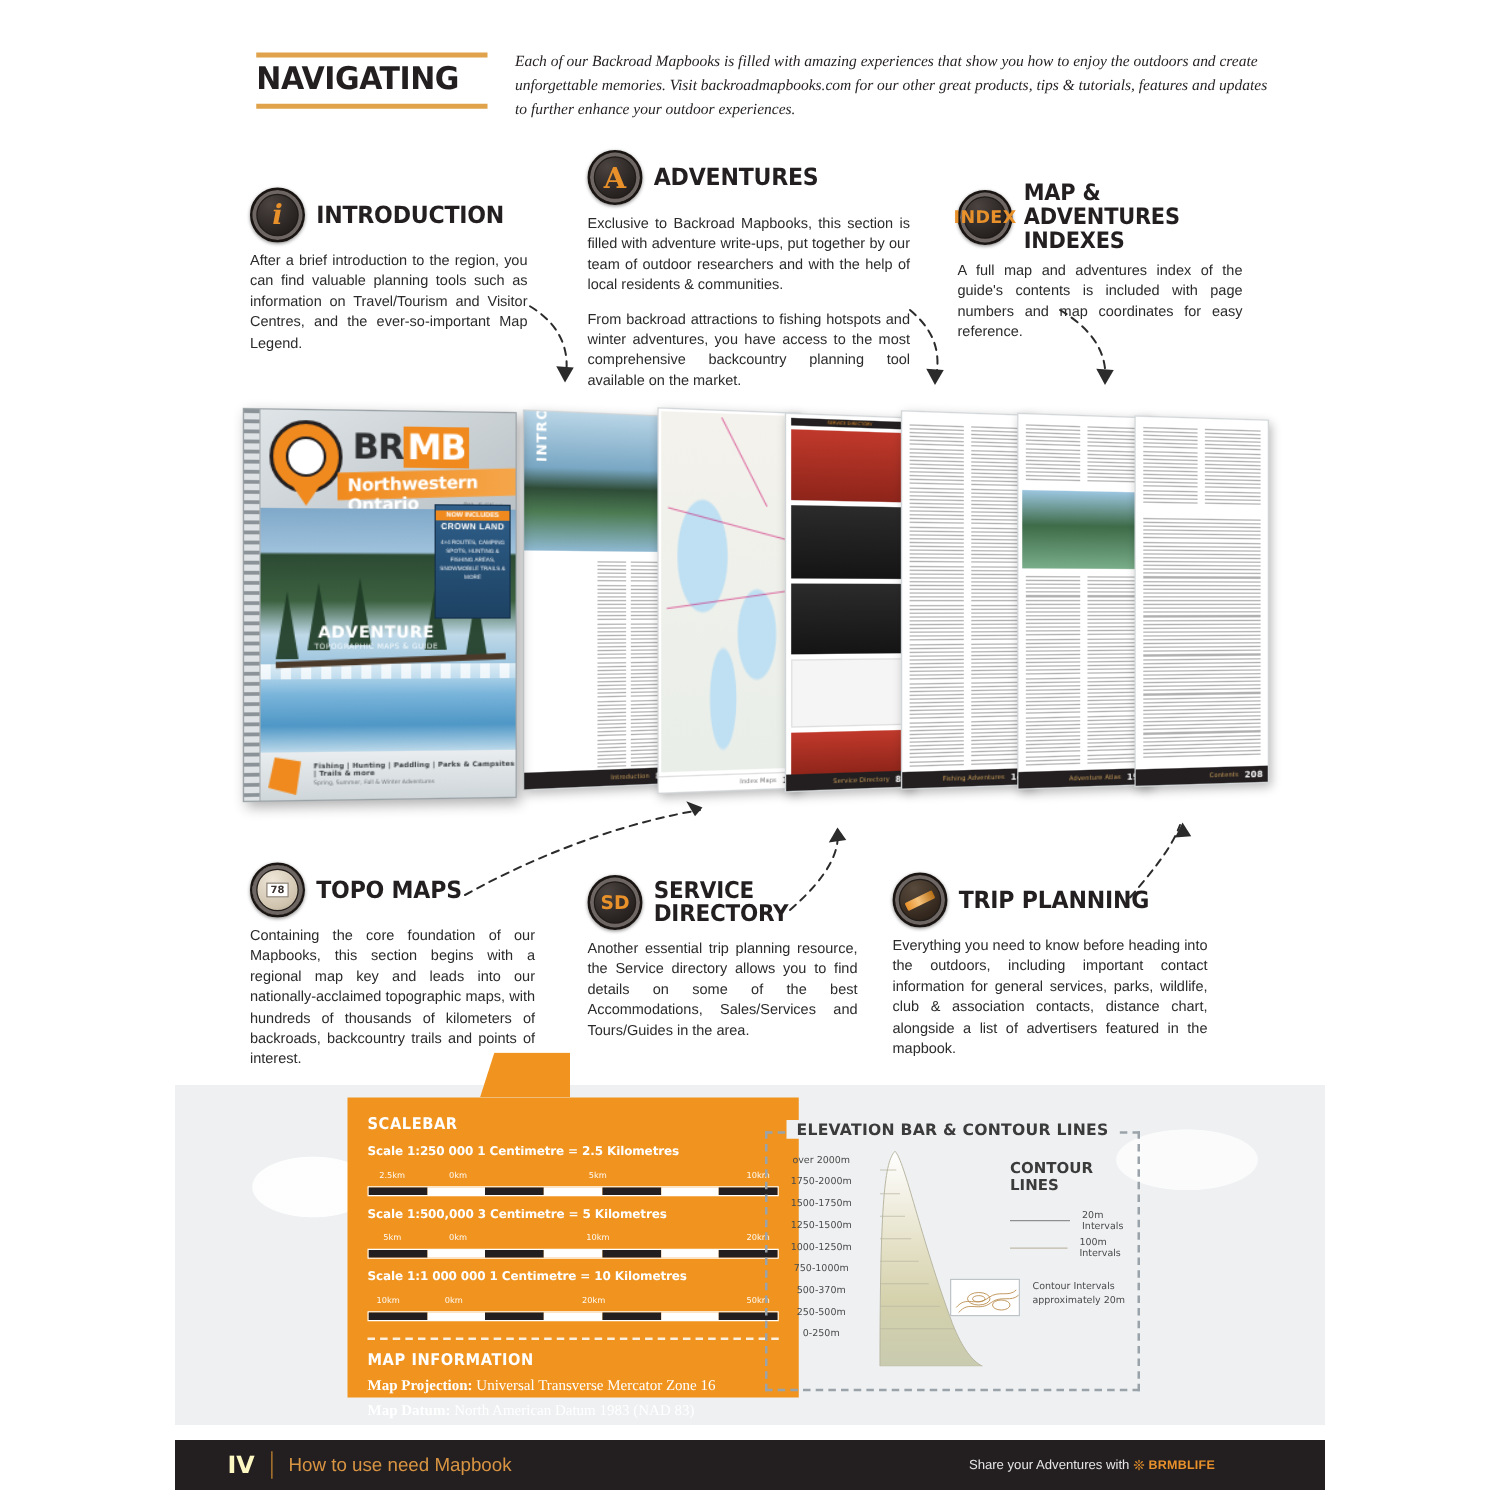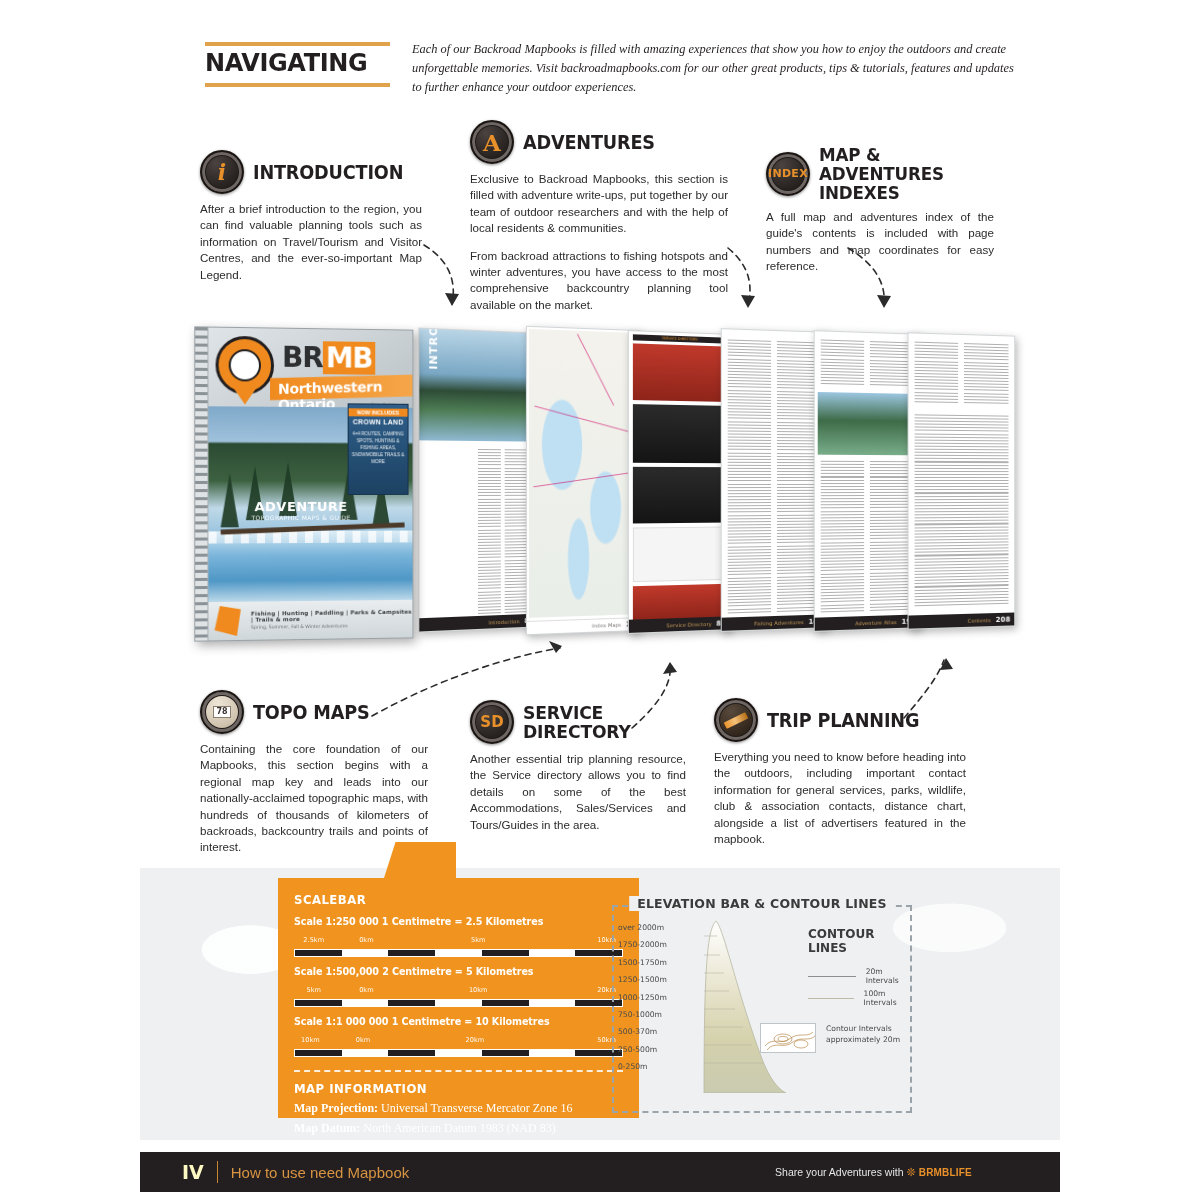--- a/index.html
+++ b/index.html
@@ -59,21 +59,21 @@
   .badge .glyph {
     color: #e8912a;
     font-family: "DejaVu Serif", serif;
     font-weight: bold;
     line-height: 1;
   }
   .badge.i .glyph { font-size: 22px; font-style: italic; }
   .badge.a .glyph { font-size: 23px; }
   .badge.index .glyph {
     font-family: "DejaVu Sans", sans-serif;
-    font-size: 11px; letter-spacing: .3px;
+    font-size: 14px; letter-spacing: .3px;
   }
   .badge.sd .glyph { font-family:"DejaVu Sans", sans-serif; font-size: 15px; }
   .badge.topo { background: radial-gradient(circle at 40% 30%, #efe6d8 0%, #cfc3ae 60%, #8d8274 100%); }
   .badge.topo .glyph {
     font-family: "DejaVu Sans", sans-serif;
     font-size: 8px; color: #3a3330;
     background: #fff; padding: 1px 2px; border: 1px solid #8a7f6f;
   }
   .badge.trip { background: radial-gradient(circle at 38% 28%, #584a3c 0%, #35291f 58%, #19120c 100%); }
   .badge.trip .glyph {
@@ -335,21 +335,21 @@
   .elev-title {
     position:absolute; left:50%; top:-9px; transform: translateX(-50%);
     background:#eef0f2; padding: 0 8px;
     font-family:"DejaVu Sans",sans-serif; font-weight:bold; font-size:12.5px;
     color:#3b3b3b; letter-spacing:.2px; white-space:nowrap;
   }
   .elev-box { position:absolute; inset:0; border: 2px dashed #9aa2aa; }
   .elev-labels {
     position:absolute; left: 6px; top: 14px; width: 78px;
     font-family:"DejaVu Sans",sans-serif; font-size:7.6px; color:#4a4a4a;
-    text-align:left;
+    text-align:center;
   }
   .elev-labels div { height: 17.4px; line-height: 17.4px; }
   .elev-wedge { position: absolute; left: 90px; top: 14px; width: 88px; height: 174px; }
   .contour-h {
     position:absolute; left: 196px; top: 22px;
     font-family:"DejaVu Sans",sans-serif; font-weight:bold; font-size:12px; color:#3b3b3b;
   }
   .cl-row { position:absolute; left: 196px; display:flex; align-items:center; gap:10px;
     font-family:"DejaVu Sans",sans-serif; font-size:7.6px; color:#4a4a4a; }
   .cl-row .line { width: 54px; height: 1px; background:#8f8f8f; }
@@ -620,21 +620,21 @@
           <div class="seg l"></div>
           <div class="seg d"></div>
           <div class="seg l"></div>
           <div class="seg d"></div>
           <div class="seg l"></div>
           <div class="seg d"></div>
         </div>
       </div>
 
       <div class="scale-item">
-        <div class="scale-label">Scale 1:500,000   2 Centimetre = 5 Kilometres</div>
+        <div class="scale-label">Scale 1:500,000   3 Centimetre = 5 Kilometres</div>
         <div class="ticks">
           <span class="tk" style="left:6%">5km</span>
           <span class="tk" style="left:22%">0km</span>
           <span class="tk" style="left:56%">10km</span>
           <span class="tk" style="left:95%">20km</span>
         </div>
         <div class="bar">
           <div class="seg d"></div>
           <div class="seg l"></div>
           <div class="seg d"></div>

